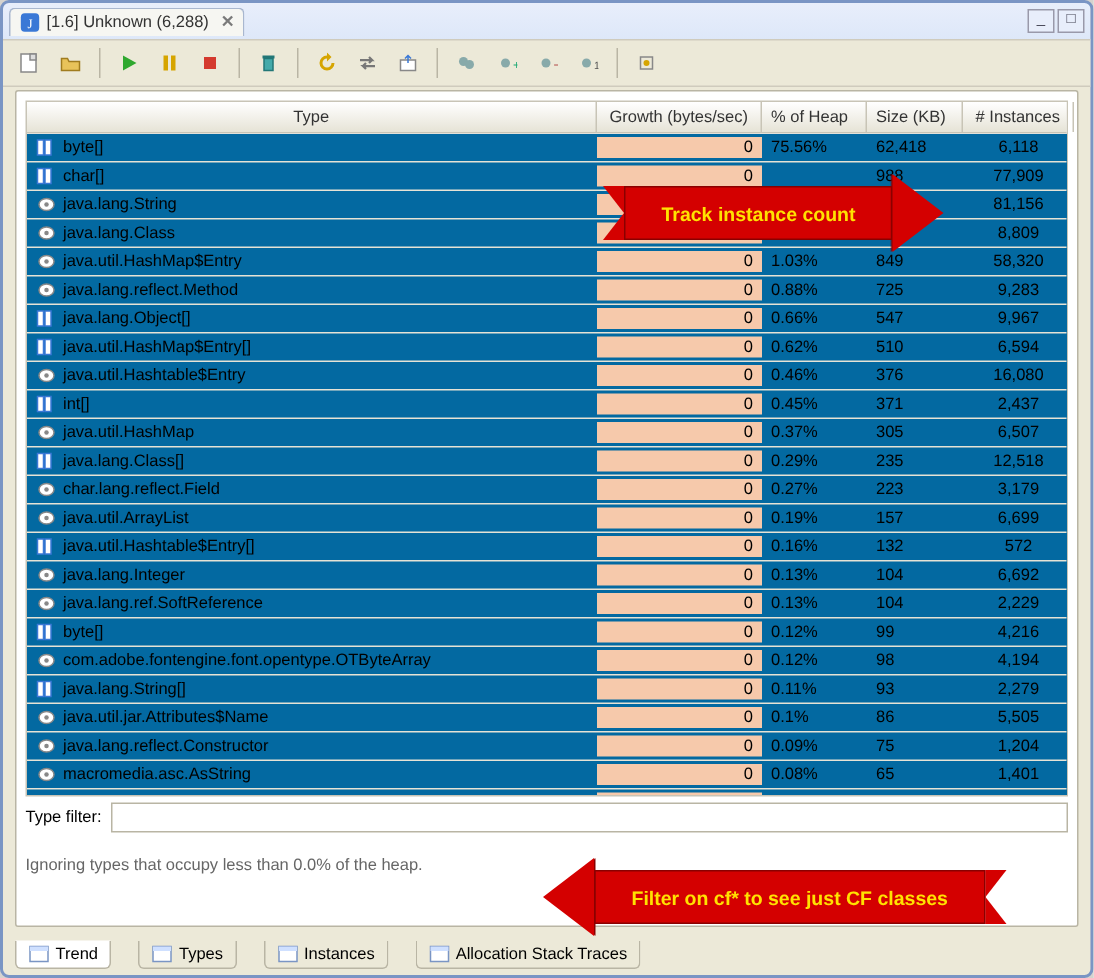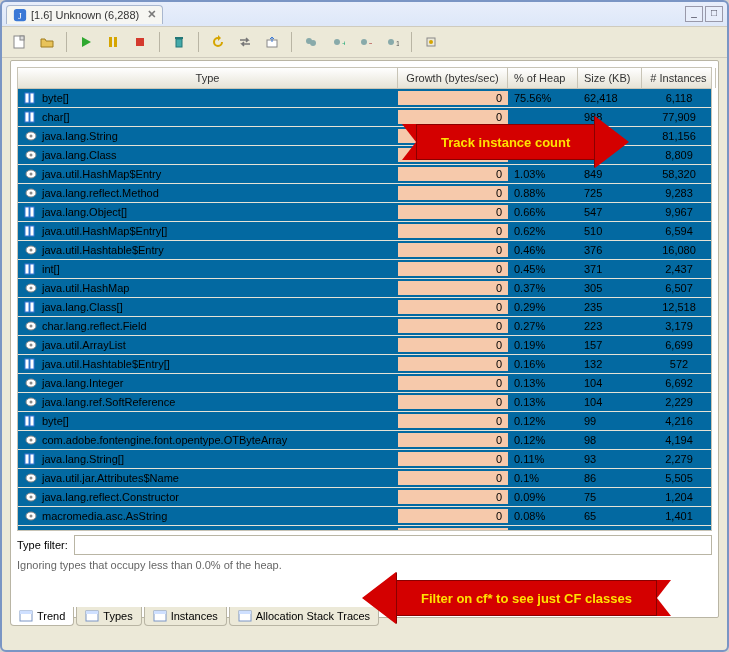--- a/index.html
+++ b/index.html
@@ -23,22 +23,22 @@
 .row .c{padding:1px 6px;box-sizing:border-box;overflow:hidden;white-space:nowrap}
 .c.type{flex:0 0 380px;display:flex;align-items:center;gap:4px}
 .c.growth{flex:0 0 110px;text-align:right;background:#f6c9ab}
 .ghead .c.growth{background:transparent;text-align:center}
 .c.heapp{flex:0 0 70px;text-align:left}
 .c.size{flex:0 0 64px;text-align:left}
 .c.inst{flex:0 0 74px;text-align:center}
 .ico{width:14px;height:12px;display:inline-flex;align-items:center;justify-content:center;flex:0 0 14px}
 .filterrow{display:flex;align-items:center;gap:6px;margin-top:4px}
 .filterrow input{flex:1;border:1px solid #b9b5a4;height:18px;padding:0 4px;font:11px Tahoma}
-.note{color:#666;margin-top:4px}
-.bottomtabs{position:absolute;left:8px;bottom:24px;display:flex;gap:0}
+.note{color:#666;margin-top:16px}
+.bottomtabs{position:absolute;left:8px;bottom:4px;display:flex;gap:16px}
 .btab{border:1px solid #b9b5a4;border-top:none;background:#ece9d8;padding:3px 8px;display:flex;align-items:center;gap:4px;font-size:11px;border-radius:0 0 4px 4px;margin-right:2px}
 .btab.active{background:#fff}
 .callout{position:absolute;z-index:5;display:flex;align-items:center}
 .arrow-r .shaft,.arrow-l .shaft{background:#d40000;box-shadow:inset 0 0 0 1px #8a0000}
 .arrow-r{flex-direction:row}
 .arrow-l{flex-direction:row-reverse}
 .shaft{height:36px;display:flex;align-items:center;justify-content:center;color:#ffe200;font-weight:bold;font-size:13px;padding:0 25px;white-space:nowrap}
 .tri-r{width:0;height:0;border-top:26px solid transparent;border-bottom:26px solid transparent;border-left:34px solid #d40000;filter:drop-shadow(-1px 0 0 #8a0000)}
 .tri-l{width:0;height:0;border-top:26px solid transparent;border-bottom:26px solid transparent;border-right:34px solid #d40000;filter:drop-shadow(1px 0 0 #8a0000)}
 .tail-r{width:0;height:0;border-top:18px solid #d40000;border-bottom:18px solid #d40000;border-left:14px solid transparent}

